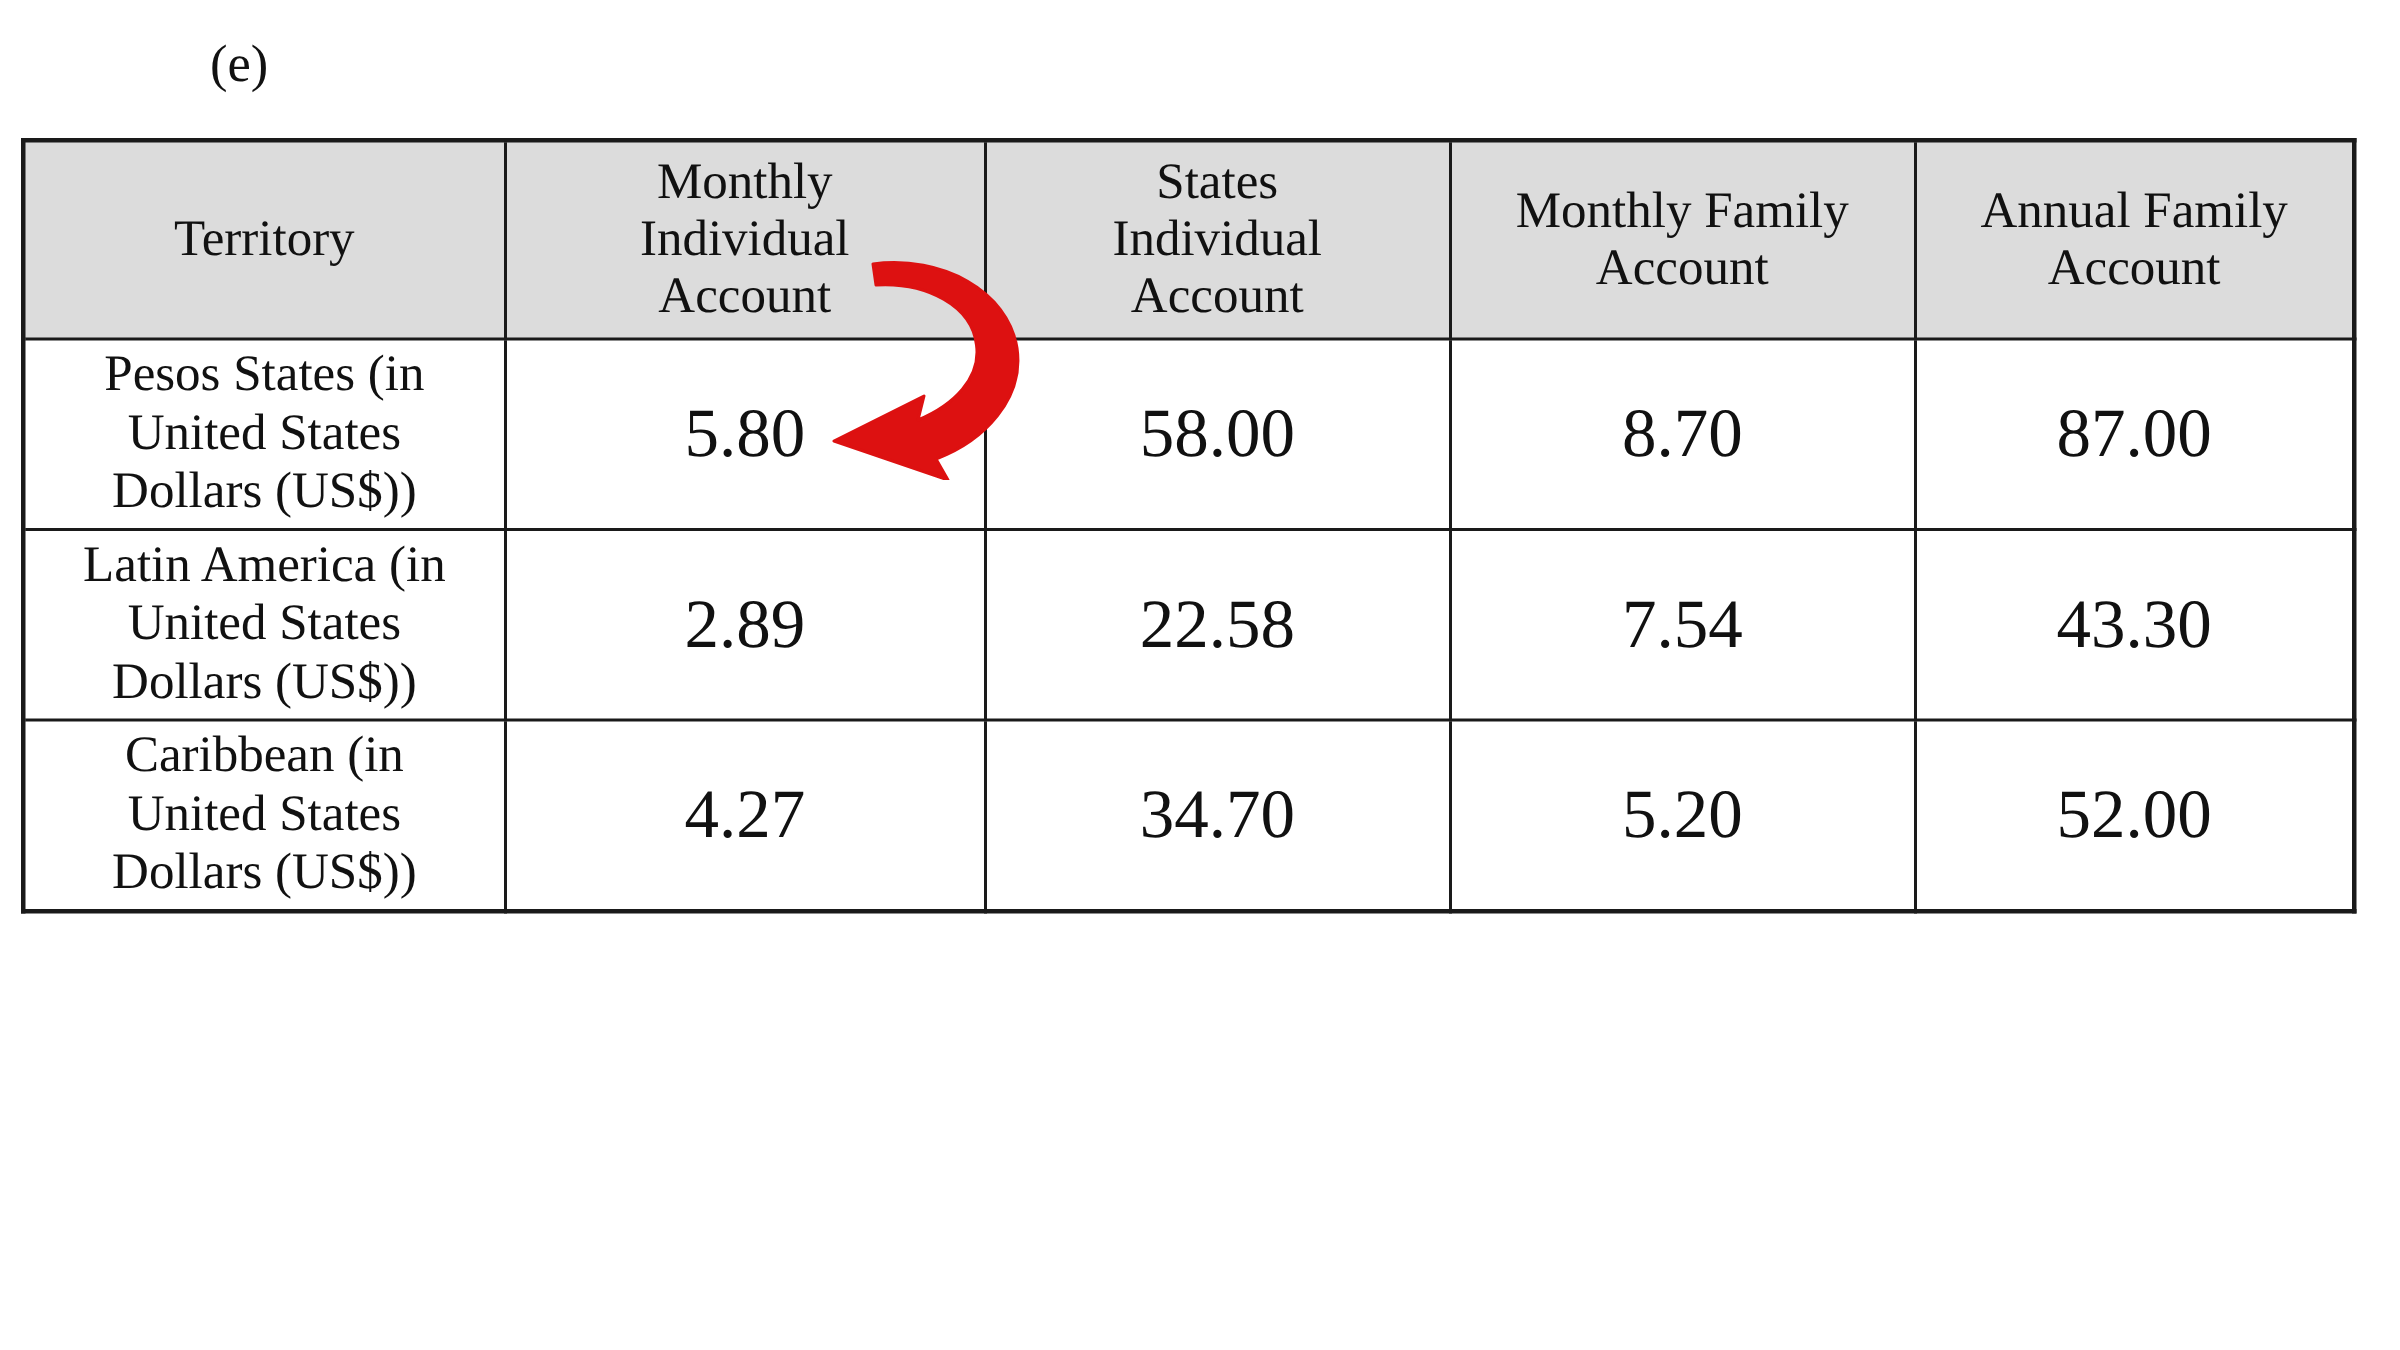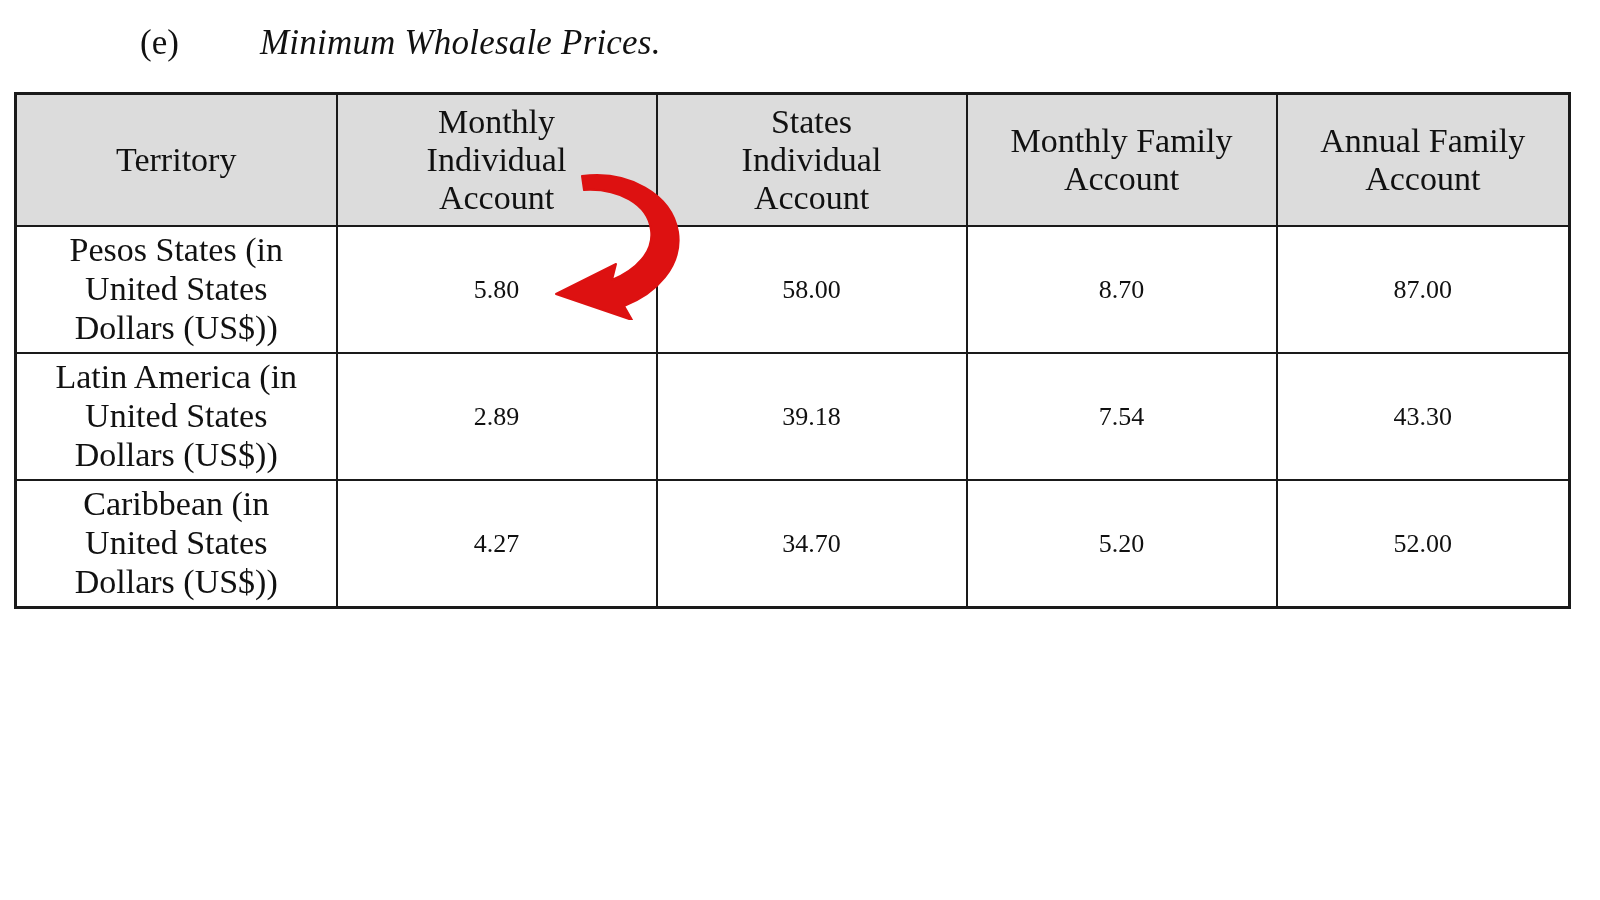--- a/index.html
+++ b/index.html
@@ -85,39 +85,38 @@
   thead th .hl { display: block; }
 
   tbody td {
     height: 125px;
     font-size: 34px;
     line-height: 1.14;
     padding: 4px 8px;
     background: #ffffff;
   }
   tbody td.territory-cell .tl { display: block; }
-  tbody td.value-cell { font-size: 26px; }
+  tbody td.value-cell { font-size: 46px; }
 
   
   .arrow-annotation {
     position: absolute;
     left: 520px;
     top: 160px;
     width: 190px;
     height: 160px;
     pointer-events: none;
   }
   .arrow-annotation svg { display: block; }
 </style>
 </head>
 <body>
 
 <div class="heading">
   <span class="heading-marker">(e)</span>
-  <span class="heading-title">Minimum Wholesale Prices.</span>
 </div>
 
 <div class="table-wrap">
   <table class="price-table">
     <colgroup>
       <col class="c-territory">
       <col class="c-mi">
       <col class="c-ai">
       <col class="c-mf">
       <col class="c-af">
@@ -163,21 +162,21 @@
 
 
 
       <tr>
         <td class="territory-cell">
           <span class="tl">Latin America (in</span>
           <span class="tl">United States</span>
           <span class="tl">Dollars (US$))</span>
         </td>
         <td class="value-cell">2.89</td>
-        <td class="value-cell">39.18</td>
+        <td class="value-cell">22.58</td>
         <td class="value-cell">7.54</td>
         <td class="value-cell">43.30</td>
       </tr>
 
       <tr>
         <td class="territory-cell">
           <span class="tl">Caribbean (in</span>
           <span class="tl">United States</span>
           <span class="tl">Dollars (US$))</span>
         </td>

